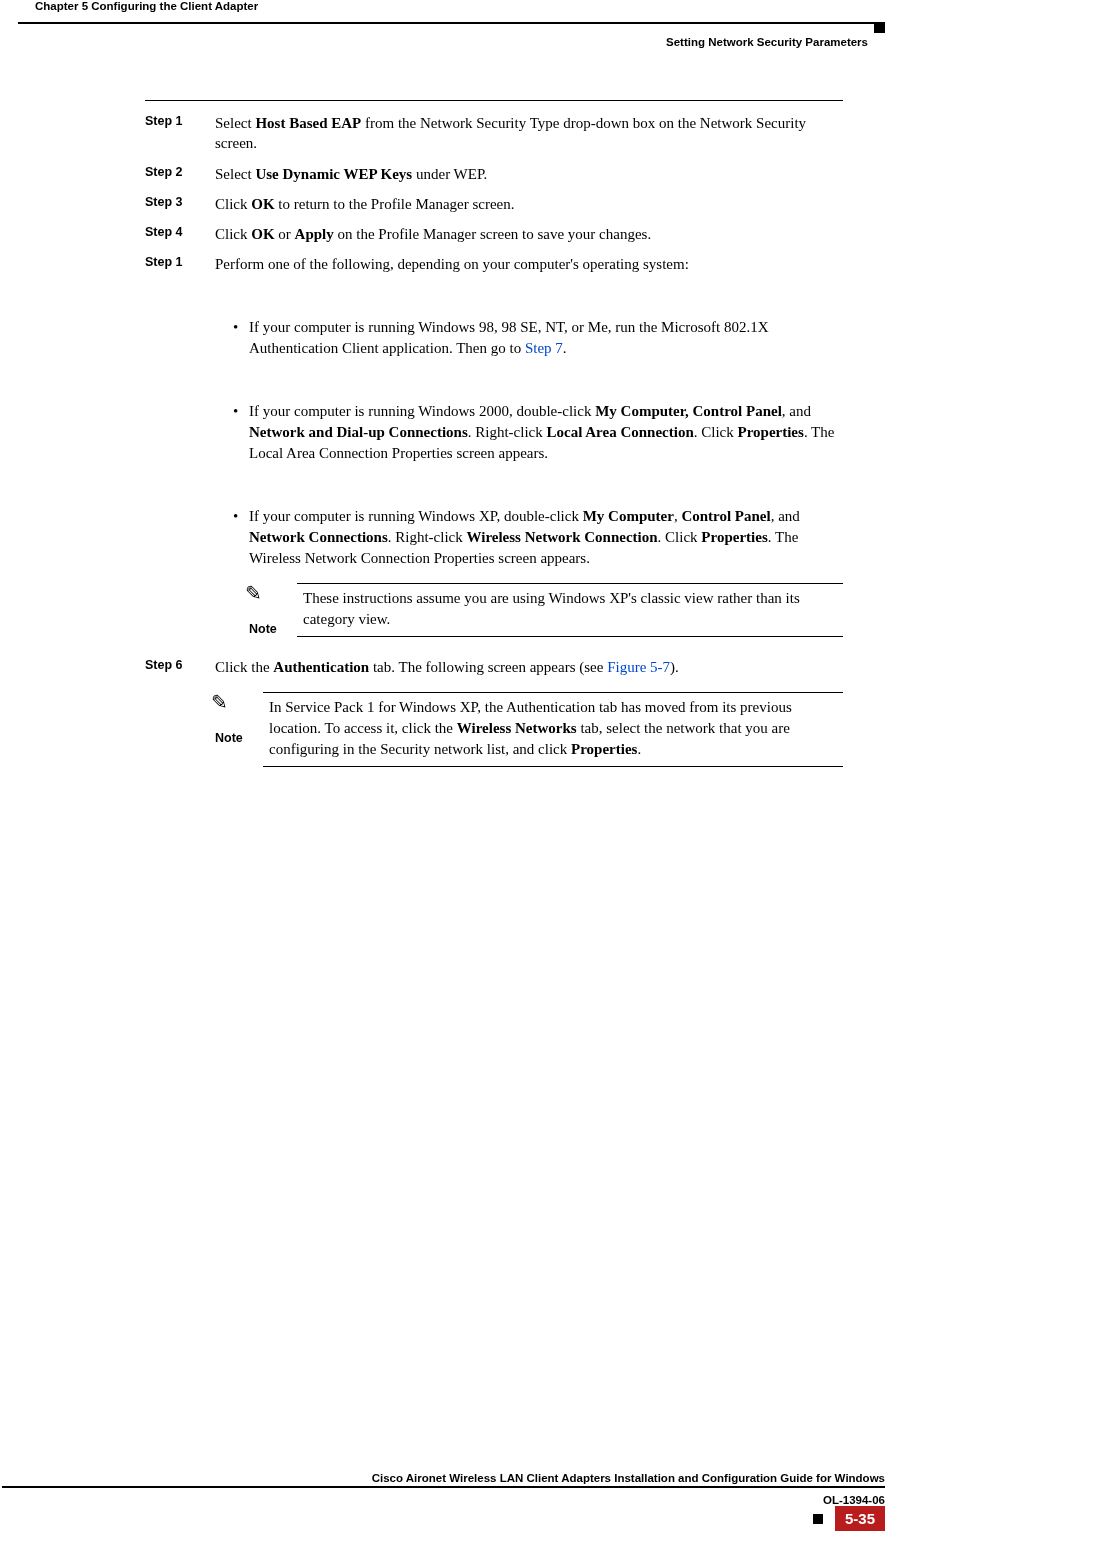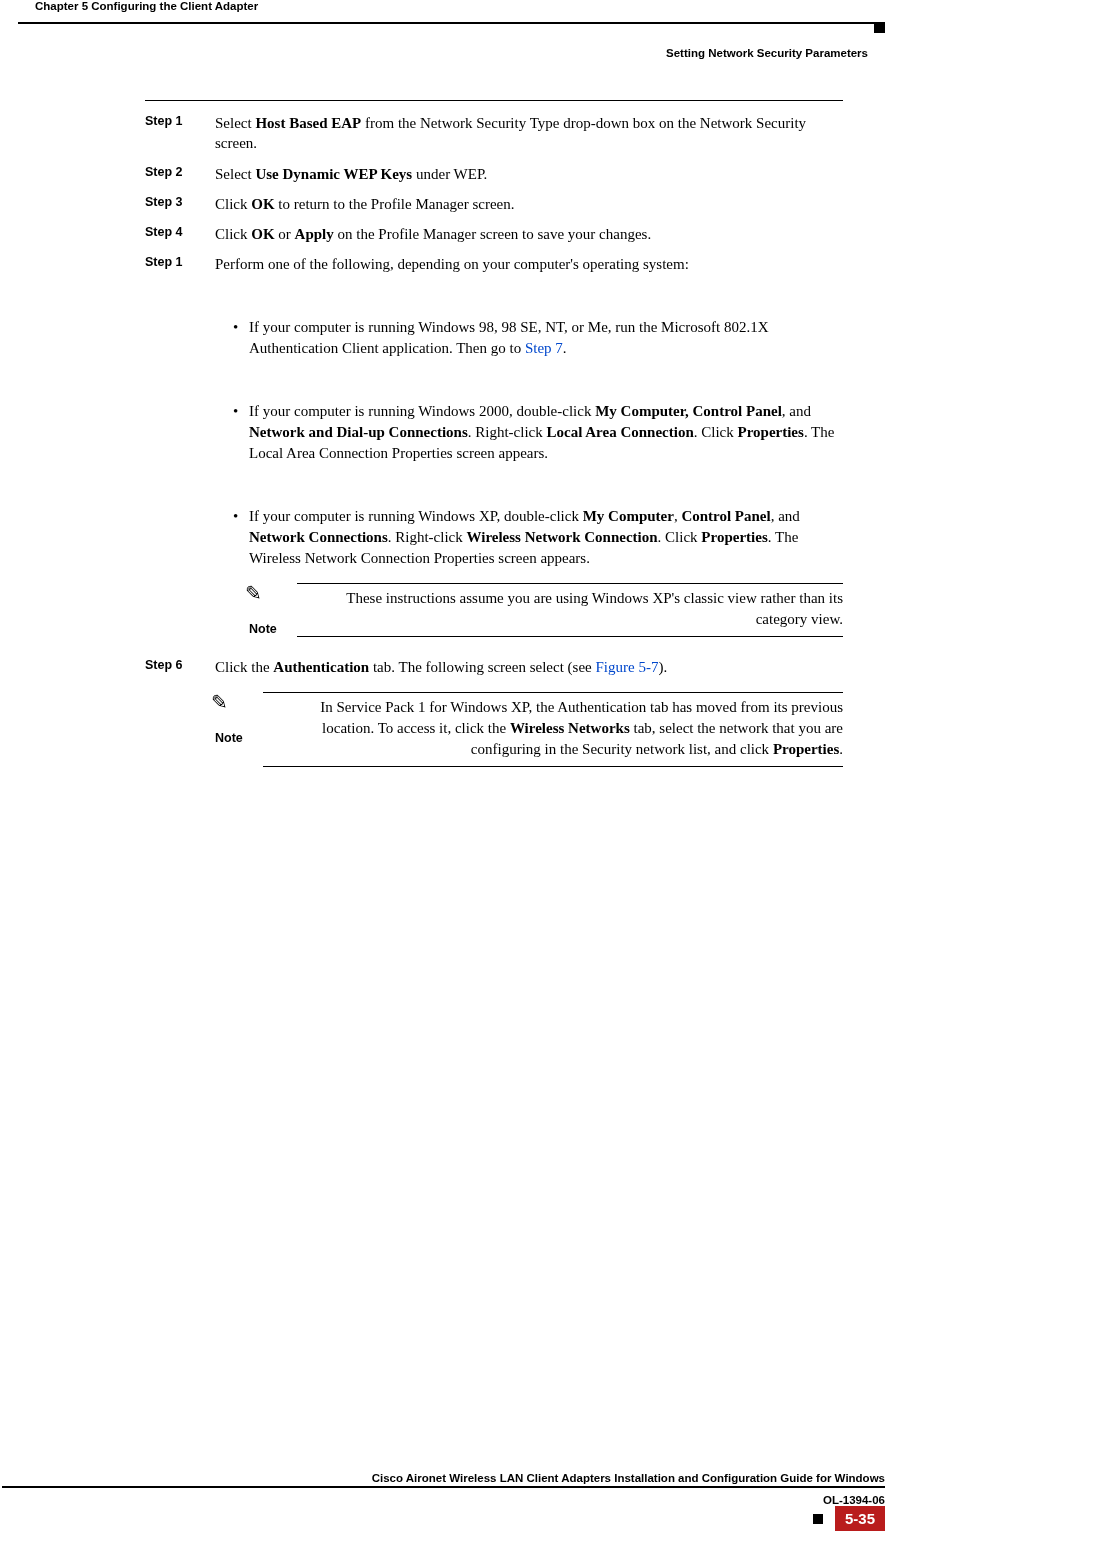--- a/index.html
+++ b/index.html
@@ -38,21 +38,21 @@
     left: 35px;
     right: 35px;
     display: flex;
     justify-content: space-between;
     font-family: Arial, Helvetica, sans-serif;
     font-size: 11.5px;
     font-weight: bold;
   }
   .header-right {
     position: absolute;
-    top: 47px;
+    top: 36px;
     right: 35px;
     font-family: Arial, Helvetica, sans-serif;
     font-size: 11.5px;
     font-weight: bold;
   }
   .content {
     position: absolute;
     top: 100px;
     left: 145px;
     right: 60px;
@@ -113,21 +113,20 @@
     font-size: 12.5px;
     font-weight: bold;
     margin-top: 18px;
   }
   .note-body {
     flex: 1;
     border-top: 1px solid #000;
     border-bottom: 1px solid #000;
     padding: 4px 0 6px 6px;
     line-height: 1.4;
-    text-align: right;
   }
   .note-inner-indent .note-block {
     margin-left: 34px;
   }
   .link {
     color: #0047cc;
   }
   .bold { font-weight: bold; }
   .footer {
     position: absolute;
@@ -250,21 +249,21 @@
             </div>
           </div>
         </div>
 
       </div>
     </div>
 
     <div class="step">
       <div class="step-label">Step 6</div>
       <div class="step-body">
-        <span>Click the </span><span class="bold">Authentication</span><span> tab. The following screen select (see </span><span class="link">Figure 5-7</span><span>).</span>
+        <span>Click the </span><span class="bold">Authentication</span><span> tab. The following screen appears (see </span><span class="link">Figure 5-7</span><span>).</span>
 
         <div class="note-block">
           <div class="note-icon-col">
             <span class="pen">✎</span>
             <span class="note-word">Note</span>
           </div>
           <div class="note-body">
             <span>In Service Pack 1 for Windows XP, the Authentication tab has moved from its previous location. To access it, click the </span><span class="bold">Wireless Networks</span><span> tab, select the network that you are configuring in the Security network list, and click </span><span class="bold">Properties</span><span>.</span>
           </div>
         </div>

